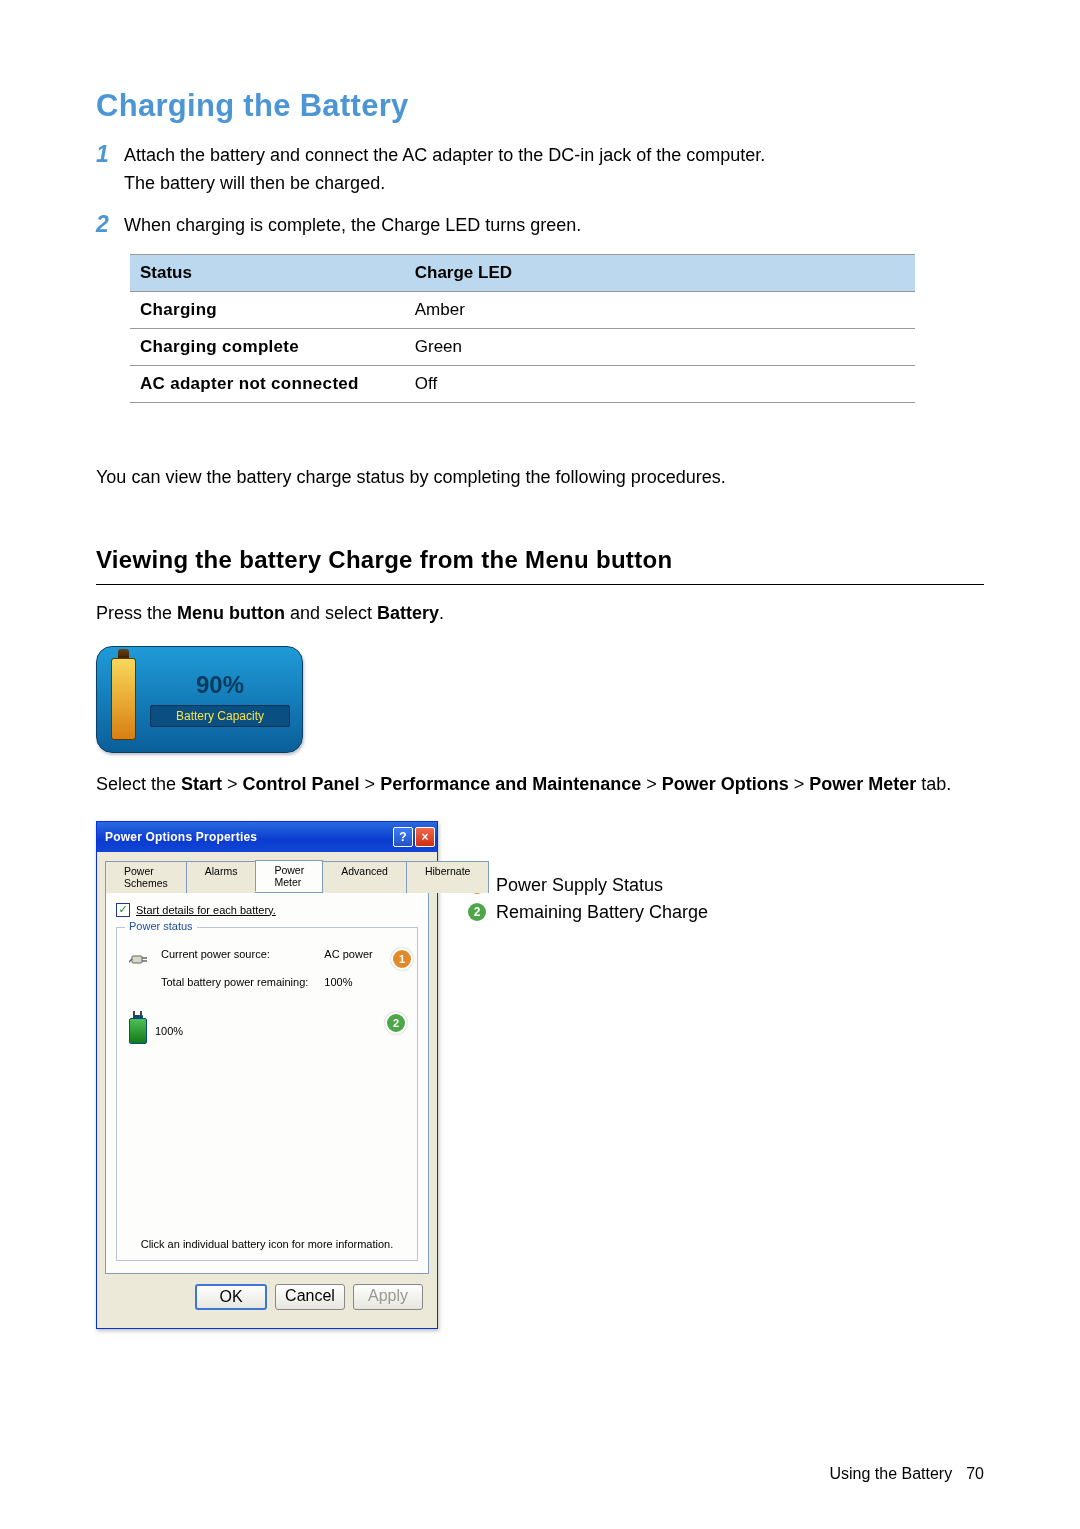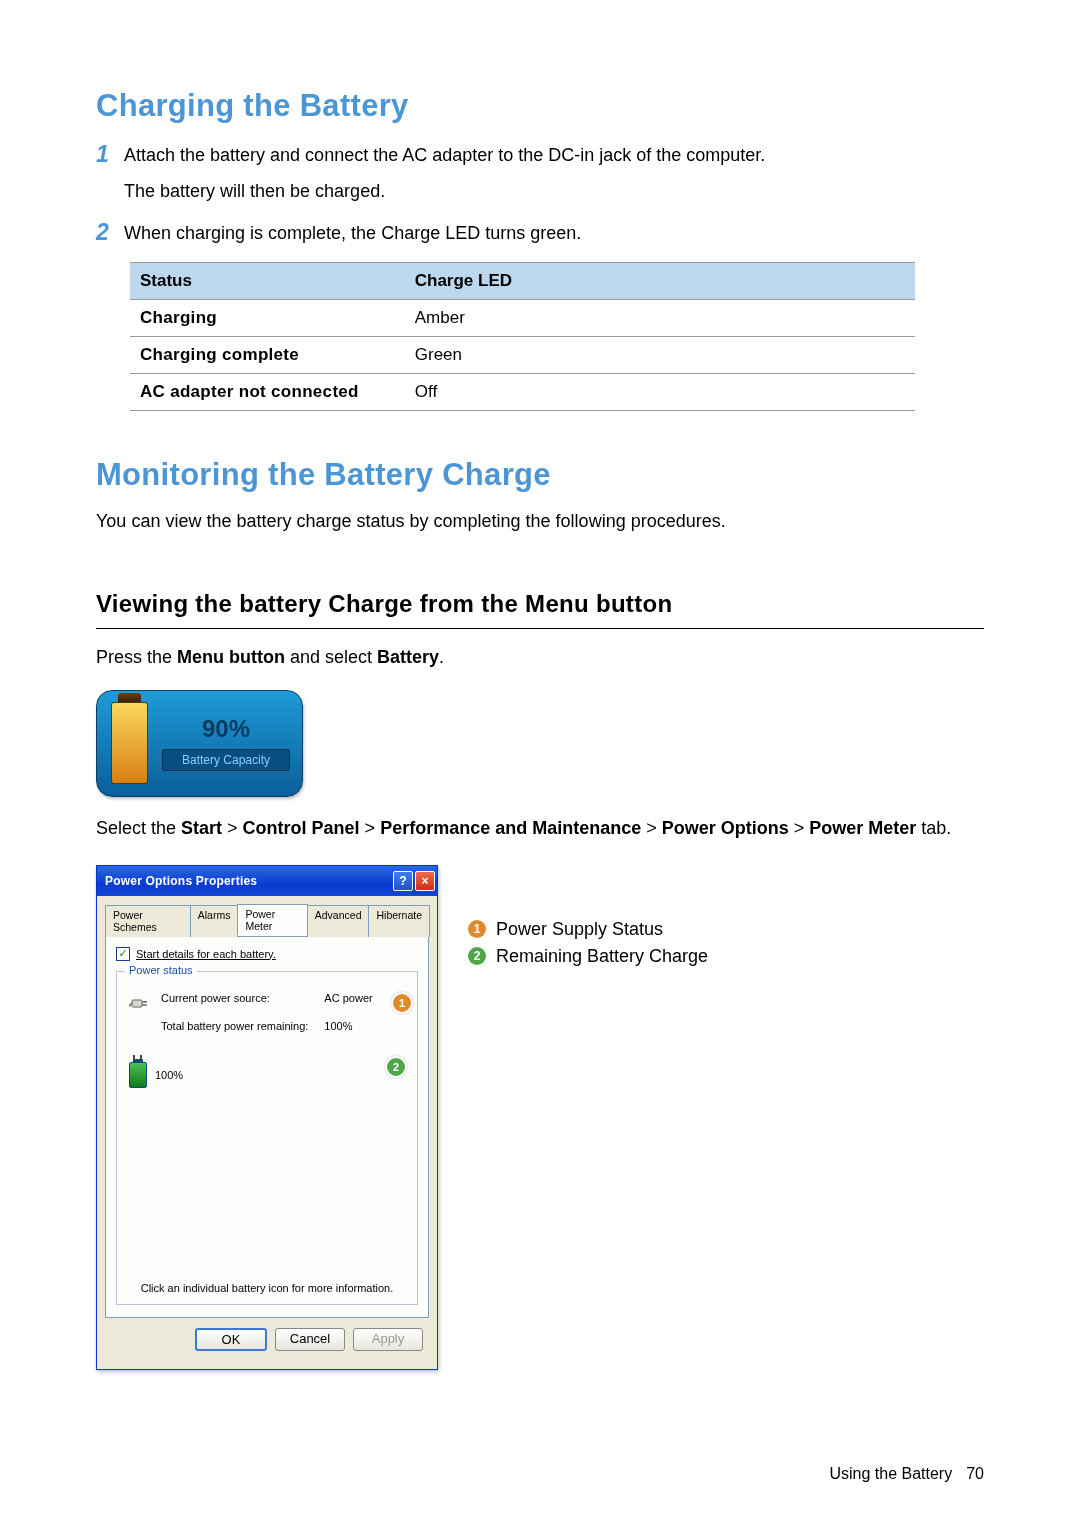--- a/index.html
+++ b/index.html
@@ -44,21 +44,21 @@
     font-size: 23px;
     width: 28px;
     flex: none;
     line-height: 1;
     padding-top: 1px;
   }
   .step-body {
     font-size: 18px;
     line-height: 1.55;
   }
-  .step-body .second-line { margin-top: 8px; }
+  .step-body .second-line { }
 
   
   table.led {
     border-collapse: collapse;
     width: 785px;
     margin: 10px 0 0 34px;
     font-size: 17px;
   }
   table.led th {
     text-align: left;
@@ -139,23 +139,23 @@
   .battery-pct {
     font-size: 24px;
     font-weight: 700;
     color: #083a5e;
     background: none;
   }
   .battery-label {
     display: block;
     margin: 6px auto 0 auto;
     width: 120px;
-    padding: 3px 3px;
+    padding: 3px 9px;
     font-size: 12px;
-    color: #7dd3fc;
+    color: #fde047;
     background: #0a4f82;
     border: 1px solid #063355;
     border-radius: 2px;
   }
 
   
   .columns {
     display: flex;
     align-items: flex-start;
     margin-top: 22px;
@@ -198,21 +198,21 @@
 
   .xp-body {
     padding: 8px 8px 8px 8px;
   }
   .tabstrip {
     display: flex;
     font-size: 10.5px;
     border-bottom: 1px solid var(--xp-tab-border);
   }
   .tab {
-    padding: 3px 7px;
+    padding: 3px 18px;
     border: 1px solid var(--xp-tab-border);
     border-bottom: none;
     background: #ece9d8;
     margin-right: -1px;
     position: relative;
     top: 1px;
   }
   .tab.active {
     background: #fdfdfc;
     border-bottom: 1px solid #fdfdfc;
@@ -338,21 +338,21 @@
 
   .dlg-buttons {
     display: flex;
     justify-content: flex-end;
     gap: 8px;
     padding: 10px 6px 10px 6px;
   }
   .winbtn {
     min-width: 68px;
     padding: 2px 0;
-    font-size: 13px;
+    font-size: 16px;
     border: 1px solid #888;
     background: linear-gradient(#fefefe, #e7e7e0);
     border-radius: 3px;
     text-align: center;
   }
   .winbtn.default { border: 2px solid #3d77d6; }
   .winbtn.disabled { color: #9a9a94; }
 
   
   .legend-list {
@@ -427,21 +427,20 @@
       </tr>
       <tr>
         <td class="first">AC adapter not connected</td>
         <td>Off</td>
       </tr>
     </tbody>
   </table>
 
   <div class="spacer-lg"></div>
 
-  <h2 class="section-title">Monitoring the Battery Charge</h2>
   <div class="intro-line">You can view the battery charge status by completing the following procedures.</div>
 
   <h3 class="subhead">Viewing the battery Charge from the Menu button</h3>
   <div class="body-text">
     <span>Press the </span><b>Menu button</b><span> and select </span><b>Battery</b><span>.</span>
   </div>
 
   <div class="battery-widget">
     <div class="battery-icon"></div>
     <div class="battery-readout">

